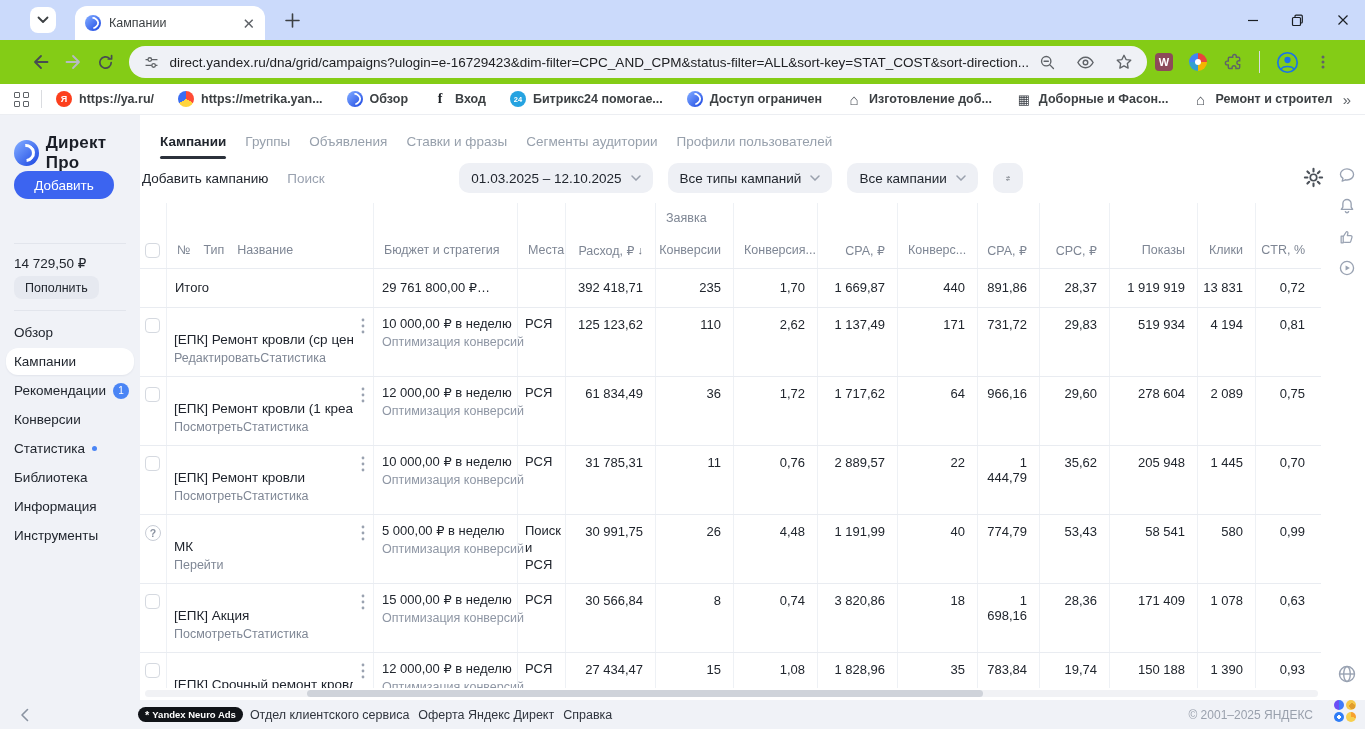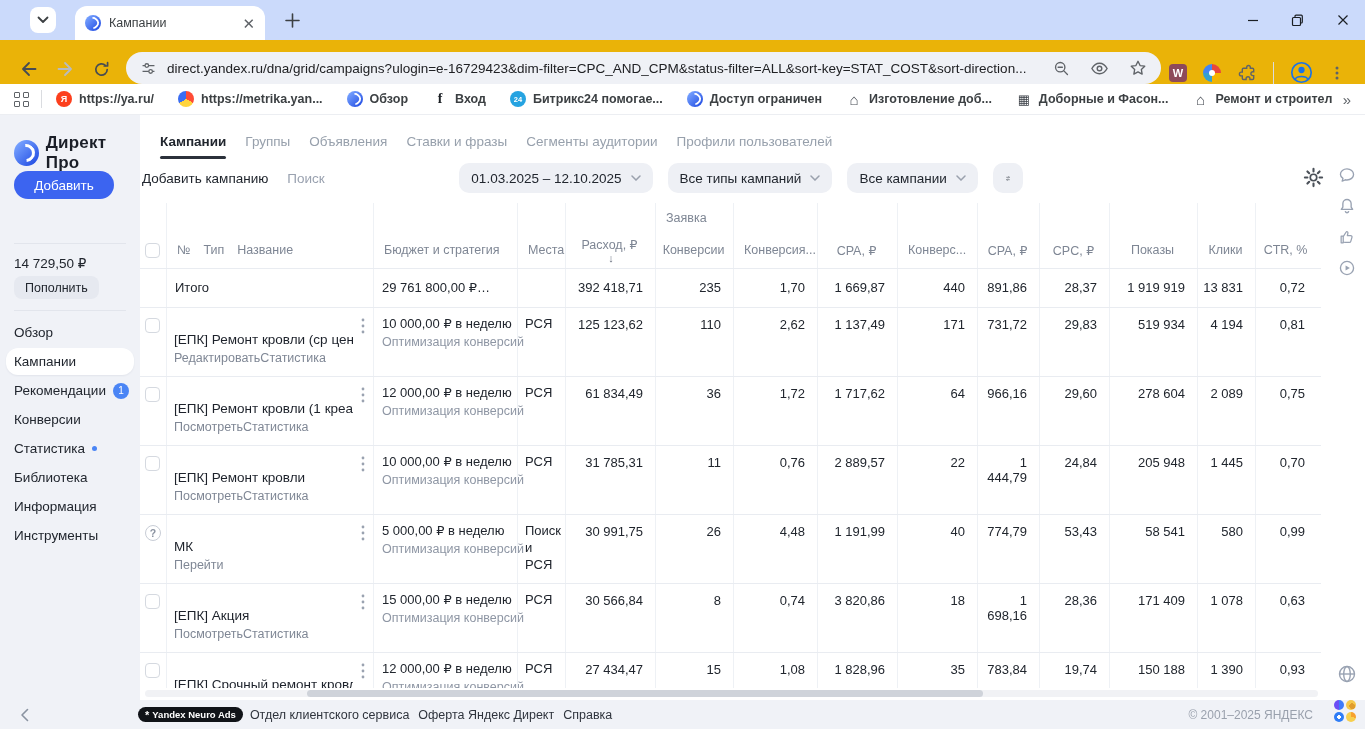--- a/index.html
+++ b/index.html
@@ -10,21 +10,21 @@
   
   .titlebar { position:absolute; left:0; top:0; width:1365px; height:40px; background:#cbdafb; }
   .tabstrip-chevron { position:absolute; left:30px; top:7px; width:26px; height:26px; background:#fff; border-radius:8px; display:flex; align-items:center; justify-content:center; }
   .btab { position:absolute; left:75px; top:6px; width:190px; height:34px; background:#fff; border-radius:12px 12px 0 0; display:flex; align-items:center; padding:0 10px; gap:8px; }
   .btab-title { flex:1; font-size:12.5px; color:#3c4043; white-space:nowrap; overflow:hidden; }
   .btab-close { color:#5f6368; font-size:15px; line-height:1; }
   .newtab-btn { position:absolute; left:282px; top:10px; width:21px; height:21px; display:flex; align-items:center; justify-content:center; }
   .wincontrols { position:absolute; right:0; top:0; height:40px; display:flex; }
   .winbtn { width:45px; height:40px; display:flex; align-items:center; justify-content:center; }
 
-  .toolbar { position:absolute; left:0; top:40px; width:1365px; height:44px; background:#eab308; display:flex; align-items:flex-end; padding:0 14px; }
+  .toolbar { position:absolute; left:0; top:40px; width:1365px; height:44px; background:#84cc16; display:flex; align-items:center; padding:0 28px; }
   .navbtn { width:30px; height:30px; display:flex; align-items:center; justify-content:center; margin-right:6px; }
   .urlbar { flex:1; height:32px; background:#eff1f6; border-radius:16px; display:flex; align-items:center; padding:0 14px; margin:0 8px 0 4px; }
   .url-text { flex:1; font-size:13.5px; color:#202124; white-space:nowrap; overflow:hidden; margin-left:10px; }
   .url-icons { display:flex; gap:20px; align-items:center; margin-left:10px; }
   .ext-area { display:flex; align-items:center; gap:16px; padding-right:6px; }
   .sep-v { width:1px; height:22px; background:#dadce0; }
   .ext-w { width:18px; height:18px; border-radius:4px; background:#8d4a5a; color:#fff; font-size:11px; font-weight:bold; display:flex; align-items:center; justify-content:center; }
   .ext-pin { width:18px; height:18px; border-radius:50%; background:conic-gradient(#e8453c 0 25%, #f4b400 25% 50%, #35a0d0 50% 75%, #4285f4 75%); position:relative; }
   .ext-pin::after { content:""; position:absolute; left:6px; top:6px; width:6px; height:6px; border-radius:50%; background:#fff; }
 
@@ -86,21 +86,21 @@
   .hrow { height:36px; }
   .totrow { height:39px; border-top:1px solid #e9ecf1; }
   .trow { height:69px; border-top:1px solid #e9ecf1; }
   .gc, .th, .td { flex:none; }
   .gc + .gc, .th + .th, .td + .td { border-left:1px solid #eef1f5; }
   .c-lead{width:26px} .c-name{width:207px;position:relative} .c-budget{width:144px} .c-places{width:48px}
   .c-cost{width:90px} .c-conv{width:78px} .c-cr{width:84px} .c-cpa1{width:80px} .c-c2{width:80px}
   .c-cpa2{width:62px} .c-cpc{width:70px} .c-shows{width:88px} .c-clicks{width:58px} .c-ctr{width:62px}
   .gc { display:flex; align-items:center; padding-left:10px; font-size:12.5px; color:#7e8694; }
   .th { display:flex; align-items:center; padding:0 10px; font-size:12.5px; color:#7e8694; white-space:nowrap; overflow:hidden; }
-  .th.num { justify-content:center; padding-right:12px;flex-direction:column; }
+  .th.num { justify-content:flex-end; padding-right:12px; }
   .sort-arrow { font-size:11px; color:#6b7280; margin-left:3px; }
   .td.num { text-align:right; padding:9px 12px 0 0; color:#21262e; }
   .totrow .td.num { padding-top:11px; }
   .tot-name { padding:11px 0 0 8px; }
   .tot-budget { padding:11px 0 0 8px; white-space:nowrap; overflow:hidden; }
   .checkbox { display:block; width:15px; height:15px; border:1.4px solid #d5d9e0; border-radius:4px; background:#fff; }
   .lead-pad { padding:10px 0 0 5px; }
   .qmark { display:flex; width:16px; height:16px; border:1.4px solid #c8cdd6; border-radius:50%; color:#8b93a1; font-size:10.5px; font-weight:bold; align-items:center; justify-content:center; }
   .cell-name { padding:24px 20px 0 7px; }
   .nm { font-size:13.5px; color:#1d222b; white-space:nowrap; overflow:hidden; }
@@ -560,21 +560,21 @@
             <div class="b1">10 000,00 ₽ в неделю</div>
             <div class="b2">Оптимизация конверсий</div>
           </div>
           <div class="td c-places cell-places">РСЯ</div>
           <div class="td c-cost num">31 785,31</div>
           <div class="td c-conv num">11</div>
           <div class="td c-cr num">0,76</div>
           <div class="td c-cpa1 num">2 889,57</div>
           <div class="td c-c2 num">22</div>
           <div class="td c-cpa2 num">1 444,79</div>
-          <div class="td c-cpc num">24,84</div>
+          <div class="td c-cpc num">35,62</div>
           <div class="td c-shows num">205 948</div>
           <div class="td c-clicks num">1 445</div>
           <div class="td c-ctr num">0,70</div>
         </div>
 
         <div class="trow">
           <div class="td c-lead lead-pad">
 
             <span class="qmark">?</span>
           </div>

